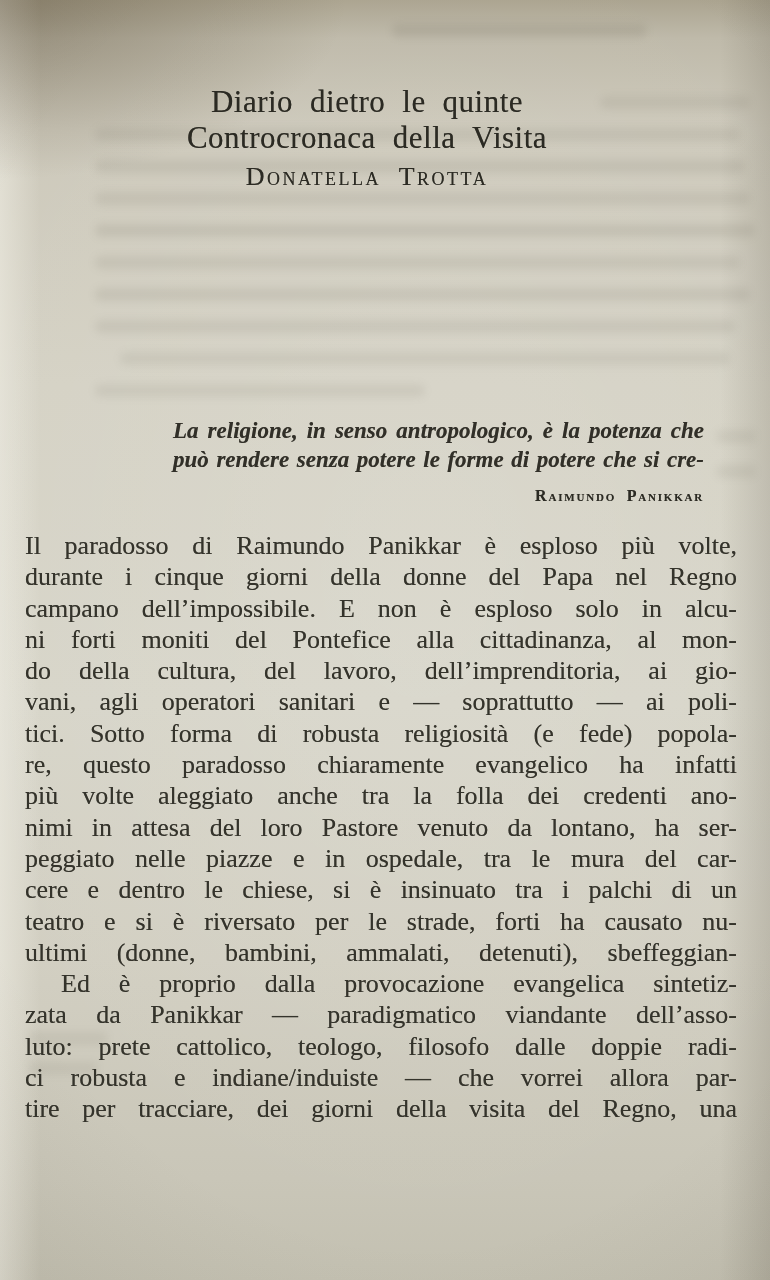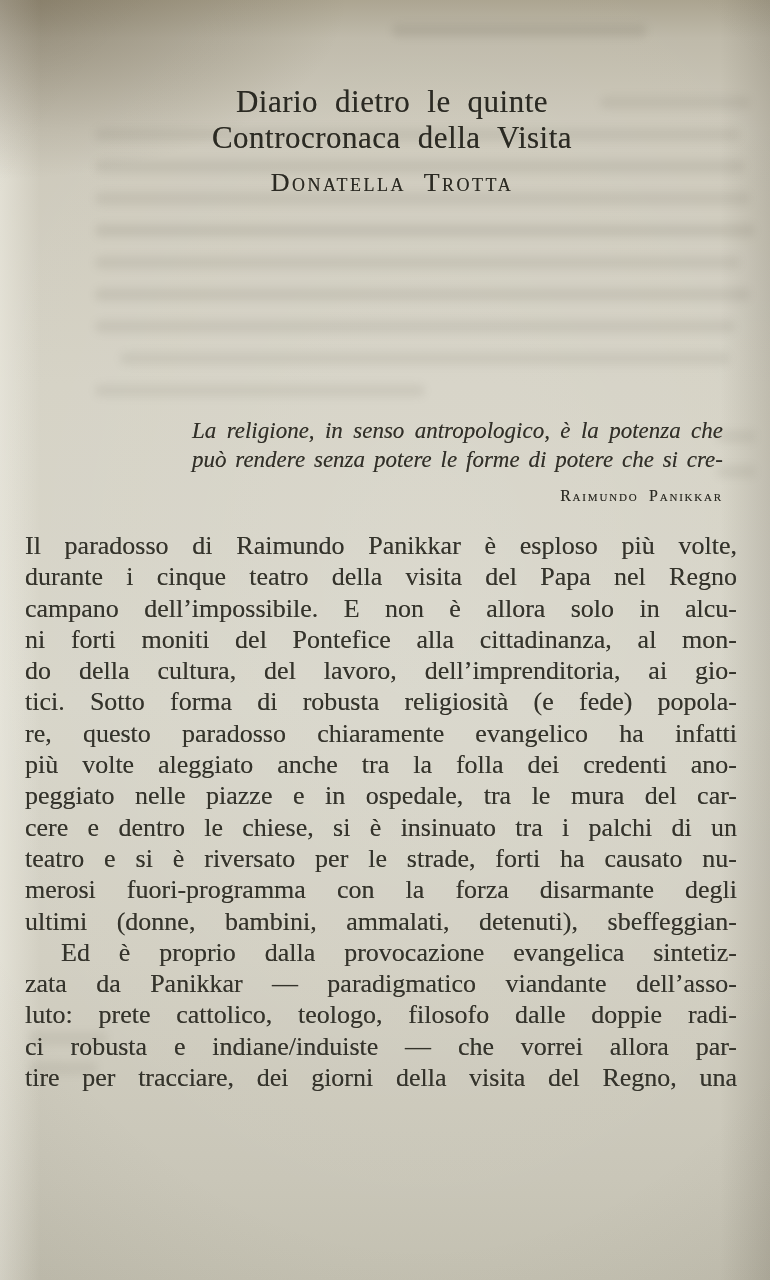--- a/index.html
+++ b/index.html
@@ -15,37 +15,38 @@
   }
   .page { position: absolute; inset: 0; color: #2e2d26; }
 
   
   .ghost {
     position: absolute; height: 13px; background: #6f host6a5c; background: #6f6a5c;
     filter: blur(4px); border-radius: 6px; pointer-events: none;
   }
 
   .title-block {
-    position: absolute; top: 84px; left: 36px; width: 712px;
+    position: absolute; top: 84px; left: 11px; width: 712px;
     text-align: center; color: #2b2a23;
     text-shadow: 0 0 0.5px rgba(43,42,35,0.55);
   }
   .title-line {
     font-size: 31px; line-height: 36px; word-spacing: 0.28em; letter-spacing: 0.5px;
   }
   .author-line {
-    margin-top: 11px; font-size: 26px; line-height: 32px;
+    margin-top: 5px; font-size: 26px; line-height: 32px;
     font-variant-caps: small-caps; font-variant: small-caps;
     letter-spacing: 2.5px; word-spacing: 0.35em; text-align: center;
   }
 
   .epigraph {
-    position: absolute; top: 416px; left: 192px; width: 531px;
+    position: absolute; top: 416px; left: 173px; width: 531px;
     font-style: italic; font-size: 23px; line-height: 29px; color: #312f28;
     text-shadow: 0 0 0.4px rgba(49,47,40,0.5);
+    font-weight: bold;
   }
   .eline { text-align: justify; text-align-last: justify; }
   .eline.flush { text-align-last: left; }
   .attribution {
     margin-top: 7px; text-align: right; font-style: normal;
     font-variant-caps: small-caps; font-variant: small-caps;
     font-size: 16px; letter-spacing: 1.8px; word-spacing: 0.3em; color: #2b2a23;
   }
 
   .body-text {
@@ -85,31 +86,32 @@
   </div>
 
   <div class="epigraph">
     <div class="eline">La religione, in senso antropologico, è la potenza che</div>
     <div class="eline">può rendere senza potere le forme di potere che si cre-</div>
     <div class="attribution">Raimundo Panikkar</div>
   </div>
 
   <div class="body-text">
       <div class="bline">Il paradosso di Raimundo Panikkar è esploso più volte,</div>
-      <div class="bline">durante i cinque teatro della visita del Papa nel Regno</div>
-      <div class="bline">campano dell’impossibile. E non è allora solo in alcu-</div>
+      <div class="bline">durante i cinque giorni della donne del Papa nel Regno</div>
+      <div class="bline">campano dell’impossibile. E non è esploso solo in alcu-</div>
       <div class="bline">ni forti moniti del Pontefice alla cittadinanza, al mon-</div>
       <div class="bline">do della cultura, del lavoro, dell’imprenditoria, ai gio-</div>
+      <div class="bline">vani, agli operatori sanitari e — soprattutto — ai poli-</div>
       <div class="bline">tici. Sotto forma di robusta religiosità (e fede) popola-</div>
       <div class="bline">re, questo paradosso chiaramente evangelico ha infatti</div>
       <div class="bline">più volte aleggiato anche tra la folla dei credenti ano-</div>
+      <div class="bline">nimi in attesa del loro Pastore venuto da lontano, ha ser-</div>
       <div class="bline">peggiato nelle piazze e in ospedale, tra le mura del car-</div>
       <div class="bline">cere e dentro le chiese, si è insinuato tra i palchi di un</div>
       <div class="bline">teatro e si è riversato per le strade, forti ha causato nu-</div>
-      <div class="bline">merosi fuori-programma con la forza disarmante degli</div>
       <div class="bline">ultimi (donne, bambini, ammalati, detenuti), sbeffeggian-</div>
       <div class="bline indent">Ed è proprio dalla provocazione evangelica sintetiz-</div>
       <div class="bline">zata da Panikkar — paradigmatico viandante dell’asso-</div>
       <div class="bline">luto: prete cattolico, teologo, filosofo dalle doppie radi-</div>
       <div class="bline">ci robusta e indiane/induiste — che vorrei allora par-</div>
       <div class="bline">tire per tracciare, dei giorni della visita del Regno, una</div>
     </div>
 
 </div>
 

